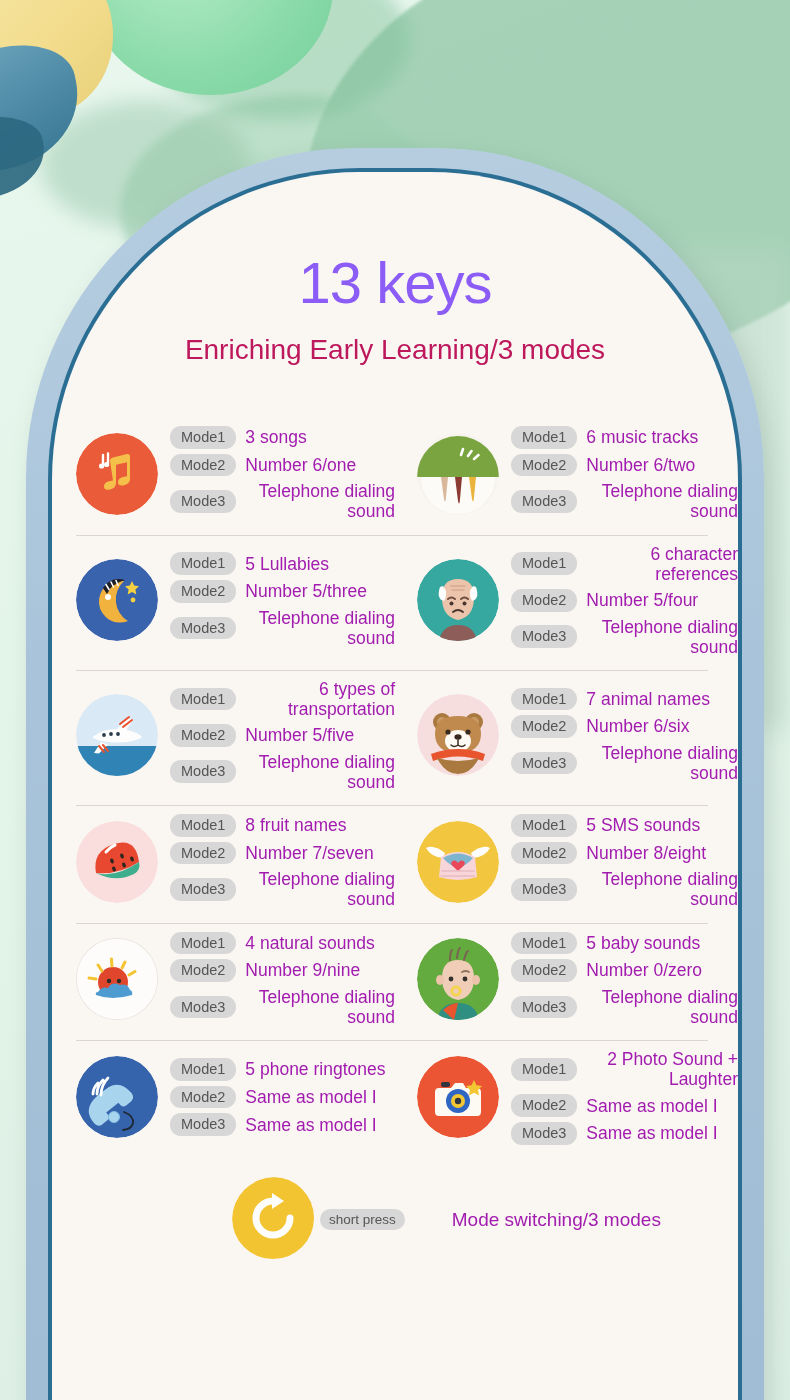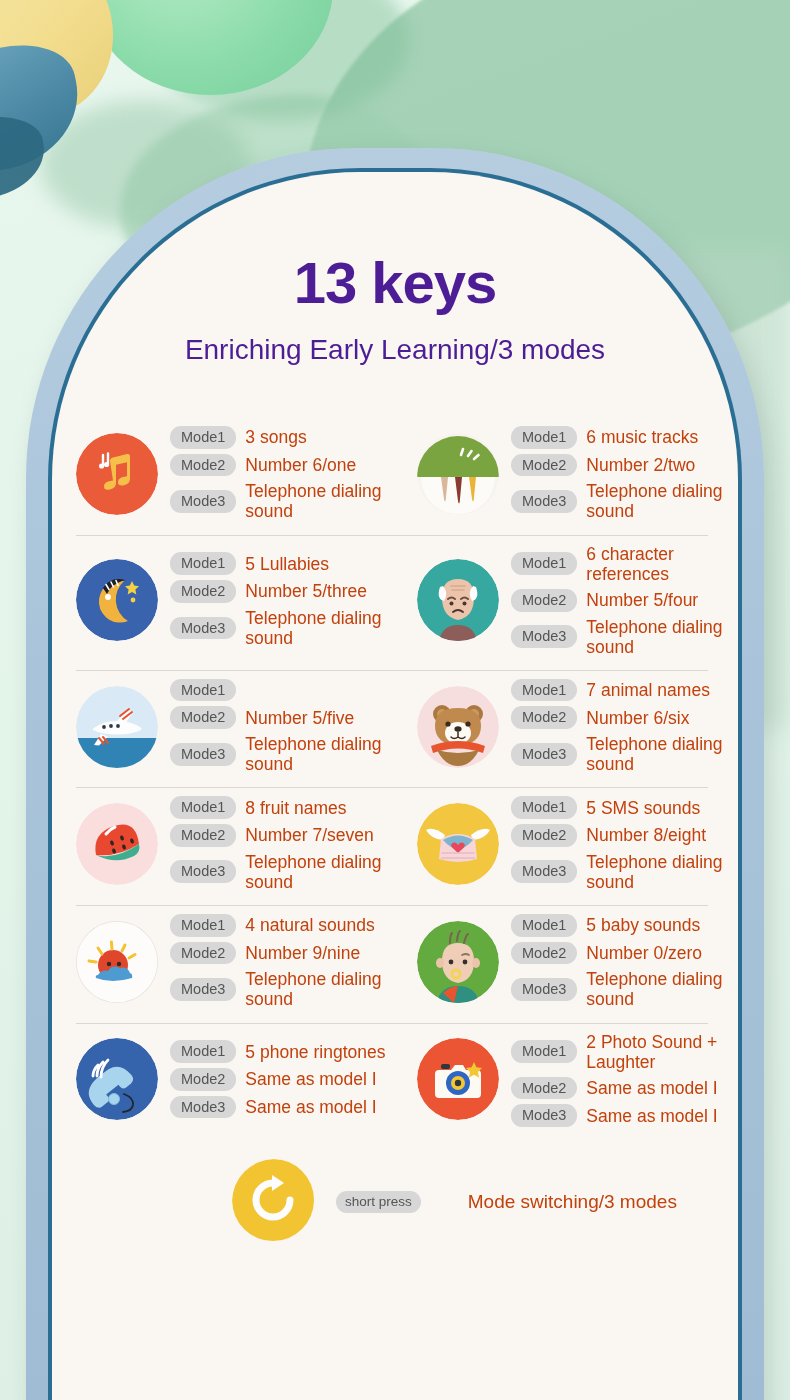--- a/index.html
+++ b/index.html
@@ -120,34 +120,34 @@
     left: 26px; top: 24px; right: 26px; bottom: 0;
     border-radius: 308px 308px 0 0;
     background: #faf6f2;
     overflow: hidden;
   }
 
   
   .header { padding-top: 82px; text-align: center; }
   .headline {
     font-size: 58px;
-    font-weight: bold;
-    color: #4c1d95;
+    font-weight: normal;
+    color: #8b5cf6;
     letter-spacing: -1px;
     line-height: 1;
   }
   .subheadline {
     margin-top: 22px;
     font-size: 28px;
-    color: #4c1d95;
+    color: #be185d;
     font-weight: normal;
   }
 
   
-  .rows { margin-top: 52px; }
+  .rows { margin-top: 52px; text-align: right; }
   .row {
     display: flex;
     position: relative;
     padding: 8px 0 14px 0;
   }
   .row::after {
     content: "";
     position: absolute;
     left: 24px; right: 30px; bottom: 0;
     height: 1px;
@@ -181,31 +181,31 @@
     color: #555;
     border-radius: 11px;
     font-size: 14.5px;
     padding: 3px 11px;
     line-height: 1.15;
     white-space: nowrap;
   }
   .pill.press { font-size: 13.5px; padding: 3px 9px; }
   .mode-text {
     font-size: 17.5px;
-    color: #c2410c;
+    color: #a21caf;
     line-height: 1.15;
     max-width: 205px;
   }
   .cell.right .mode-text { max-width: 210px; }
 
   
   .bottom-row {
     display: flex;
     align-items: center;
-    gap: 18px;
+    gap: 2px;
     padding-left: 180px;
     margin-top: 18px;
   }
   .bottom-row .icon-circle { width: 86px; height: 86px; }
   .bottom-row .mode-text { font-size: 19px; max-width: none; margin-left: 38px; }
 </style>
 </head>
 <body>
 
 <div class="bg">
@@ -268,21 +268,21 @@
                 <path d="M44 22 l2 -6 M51 23 l3.5 -5 M57 26 l4.5 -4" stroke="#fff" stroke-width="2.6" stroke-linecap="round"></path>
               </svg>
             </div>
             <div class="modes">
               <div class="mode-line">
                 <span class="pill">Mode1</span>
                 <span class="mode-text">6 music tracks</span>
               </div>
               <div class="mode-line">
                 <span class="pill">Mode2</span>
-                <span class="mode-text">Number 2/two</span>
+                <span class="mode-text">Number 6/two</span>
               </div>
               <div class="mode-line">
                 <span class="pill">Mode3</span>
                 <span class="mode-text">Telephone dialing sound</span>
               </div>
             </div>
           </div>
         </div>
         <div class="row">
           <div class="cell left">
@@ -355,20 +355,21 @@
                 <path d="M44 30 l9 -7 M47 33 l9 -7" stroke="#e8532d" stroke-width="2" stroke-linecap="round"></path>
                 <path d="M23 52 l5 6 M27 51 l5 6" stroke="#e8532d" stroke-width="2" stroke-linecap="round"></path>
                 <circle cx="28" cy="41" r="1.9" fill="#2c3b4a"></circle>
                 <circle cx="35" cy="40" r="1.9" fill="#2c3b4a"></circle>
                 <circle cx="42" cy="40" r="1.9" fill="#2c3b4a"></circle>
               </svg>
             </div>
             <div class="modes">
               <div class="mode-line">
                 <span class="pill">Mode1</span>
+                <span class="mode-text">6 types of transportation</span>
               </div>
               <div class="mode-line">
                 <span class="pill">Mode2</span>
                 <span class="mode-text">Number 5/five</span>
               </div>
               <div class="mode-line">
                 <span class="pill">Mode3</span>
                 <span class="mode-text">Telephone dialing sound</span>
               </div>
             </div>

